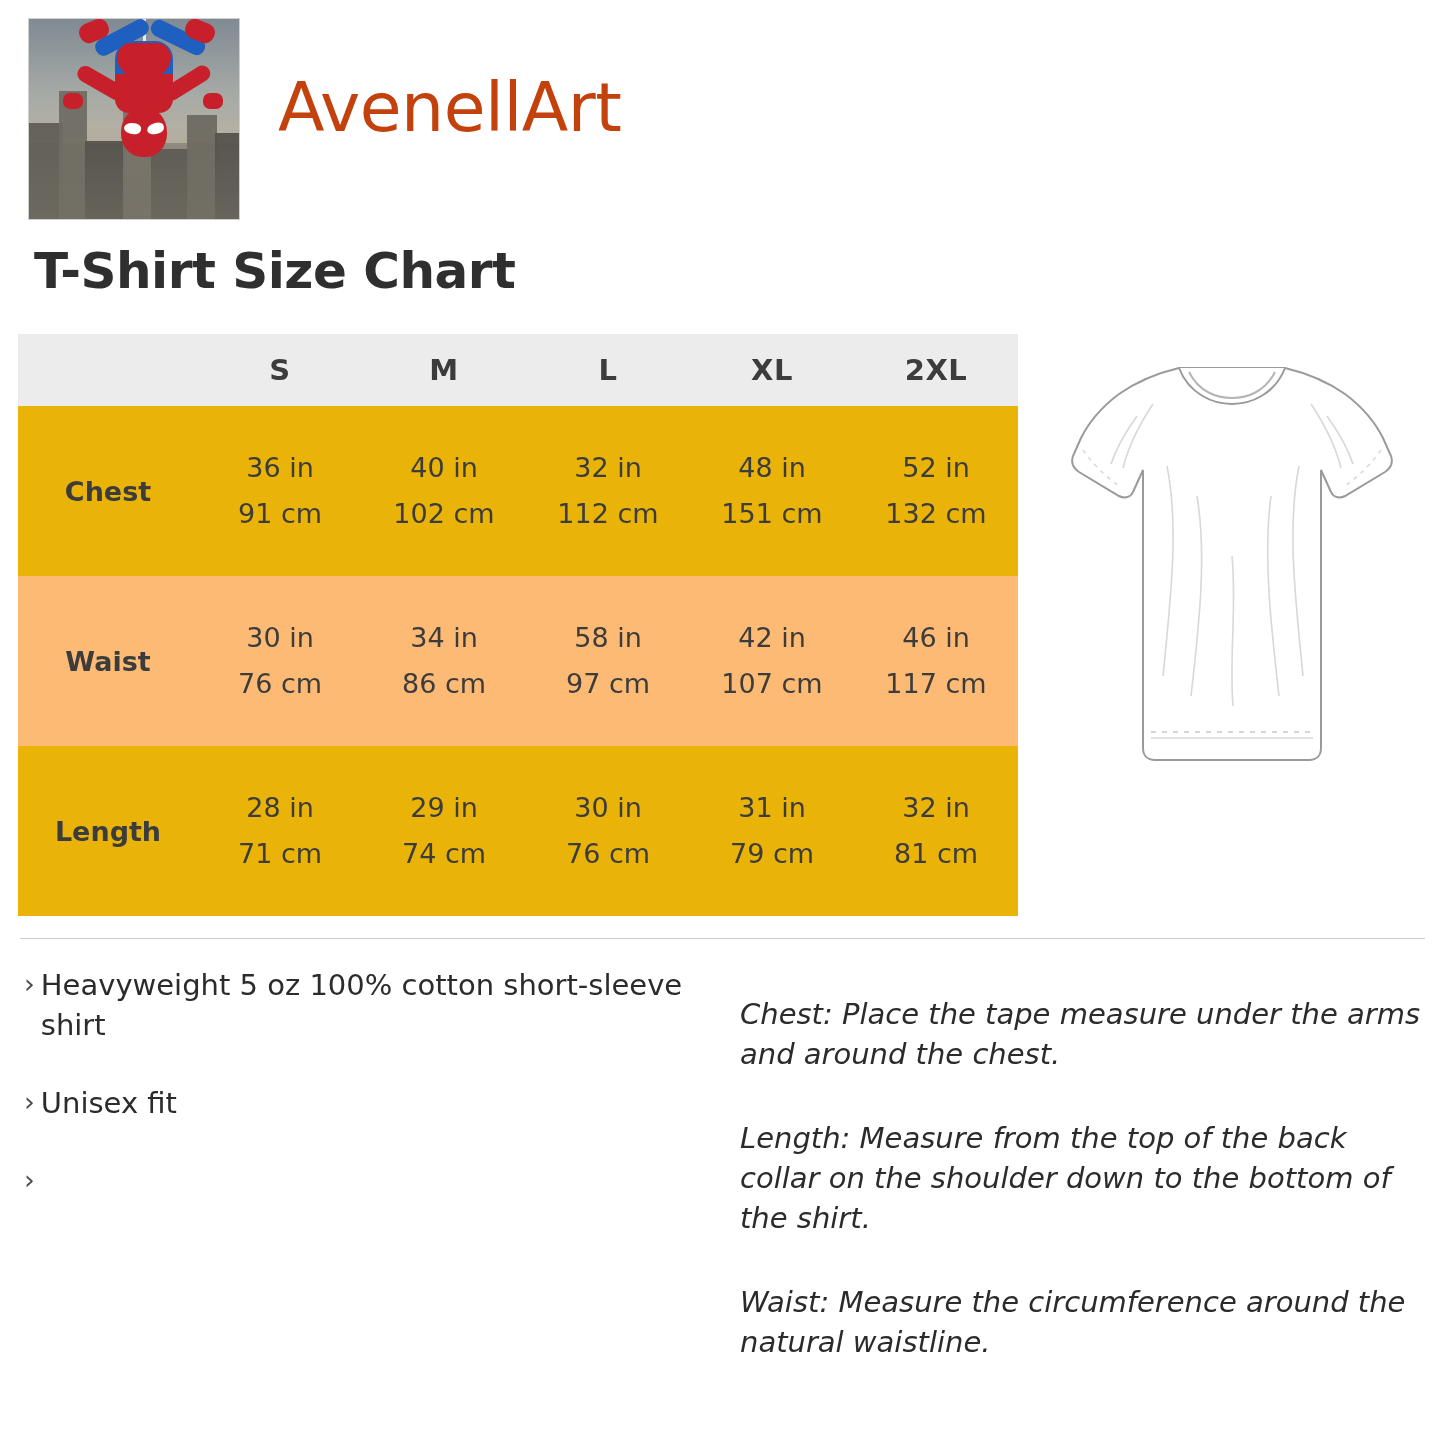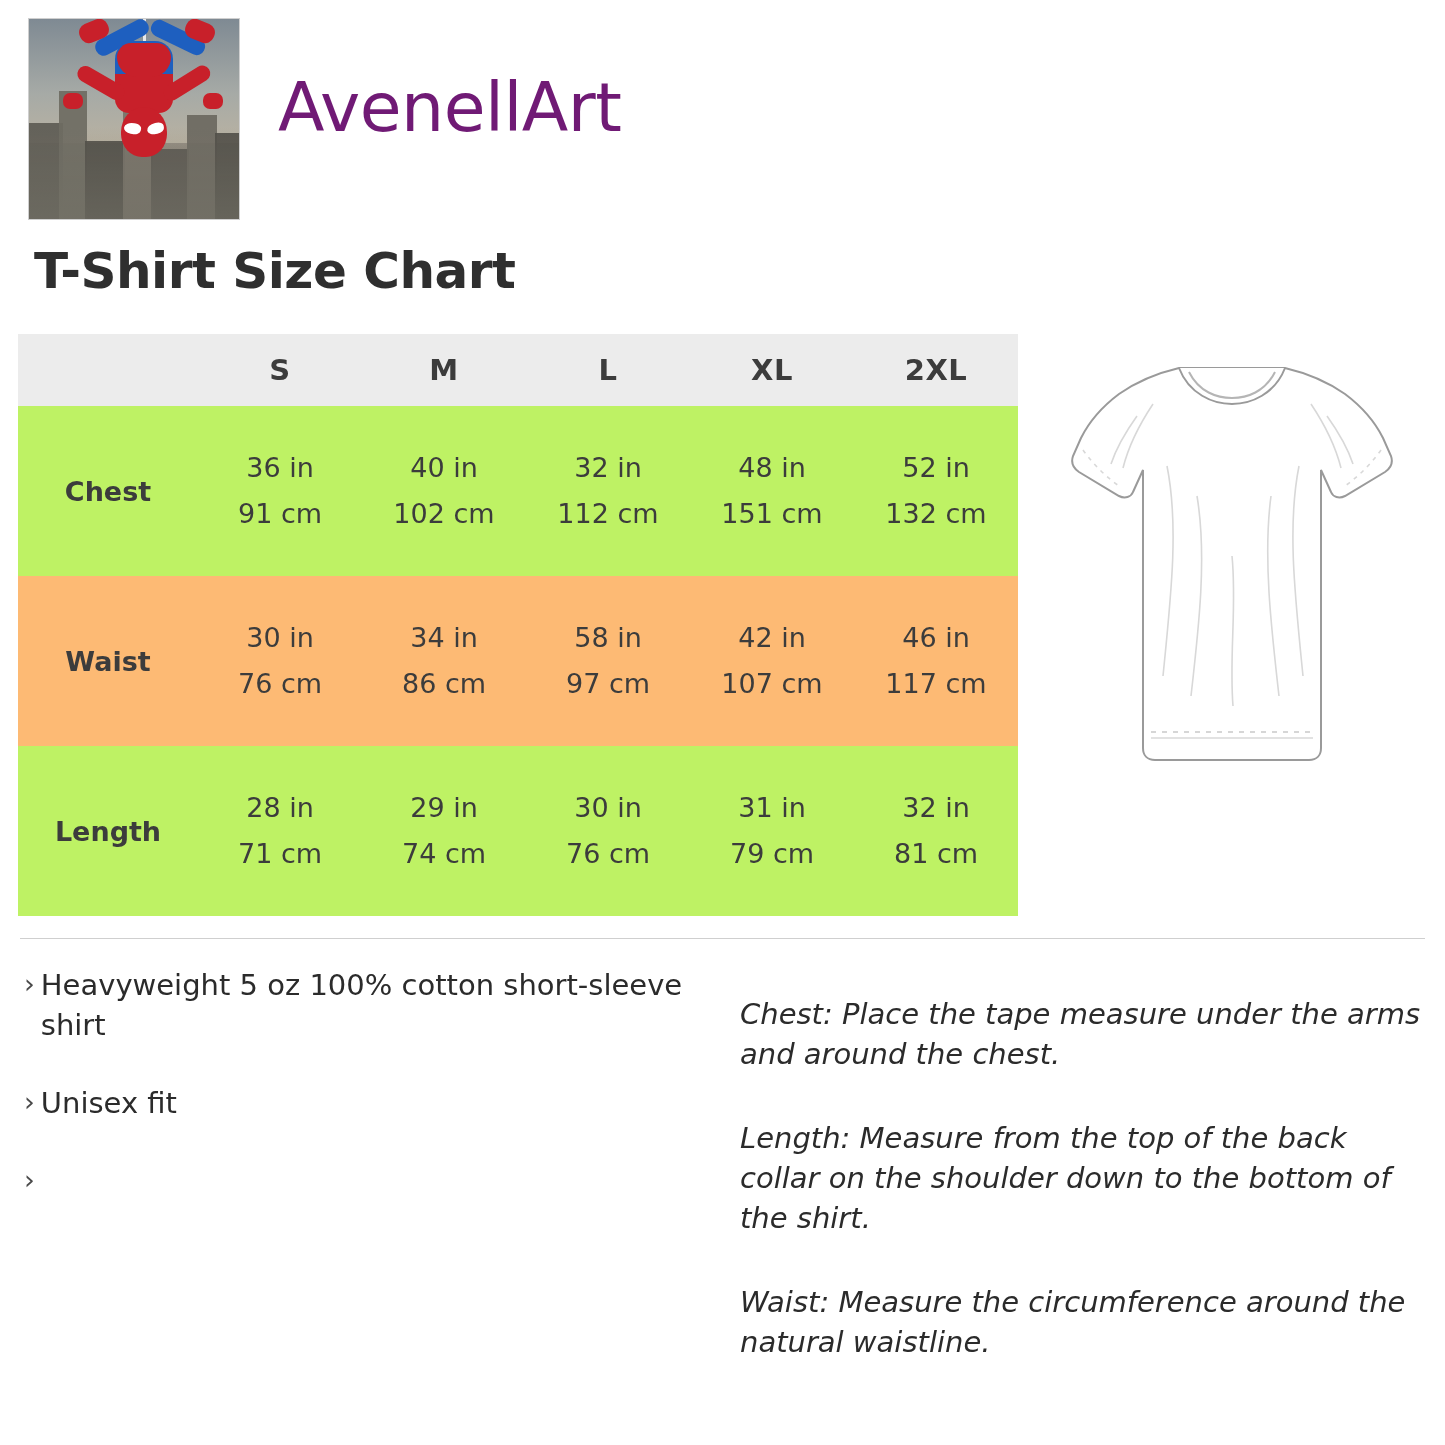--- a/index.html
+++ b/index.html
@@ -87,21 +87,21 @@
   }
   .sm .eyeL { left: 67px; transform: rotate(12deg); }
   .sm .eyeR { left: 90px; transform: rotate(-12deg); }
   .sm .hand1 { position:absolute; left: 6px; top: 78px; width: 20px; height: 16px; background:#c8202a; border-radius: 7px; }
   .sm .hand2 { position:absolute; left: 146px; top: 78px; width: 20px; height: 16px; background:#c8202a; border-radius: 7px; }
 
   .brand {
     font-size: 68px;
     font-weight: 400;
     letter-spacing: -0.5px;
-    color: #701a75;
+    color: #c2410c;
     margin-left: 38px;
     margin-top: 56px;
     line-height: 1;
     white-space: nowrap;
   }
 
   .page-title {
     font-size: 50px;
     color: #2f2f2f;
     margin: 22px 0 0 34px;
@@ -126,21 +126,21 @@
     padding: 0;
   }
   table.size thead tr { background: #ececec; height: 72px; }
   table.size thead th {
     font-weight: bold;
     font-size: 29px;
     letter-spacing: 0.5px;
   }
   table.size thead th.rowhead { width: 180px; }
   tr.band { background: #fdba74; }
-  tr.plain { background: #bef264; }
+  tr.plain { background: #eab308; }
   td.rowhead {
     text-align: left;
     padding-left: 30px;
     font-weight: bold;
     font-size: 31px;
     color: #2b2b2b;
   }
   td.cell { height: 170px; line-height: 1.72; }
   td.cell .in { display: block; }
   td.cell .cm { display: block; }

